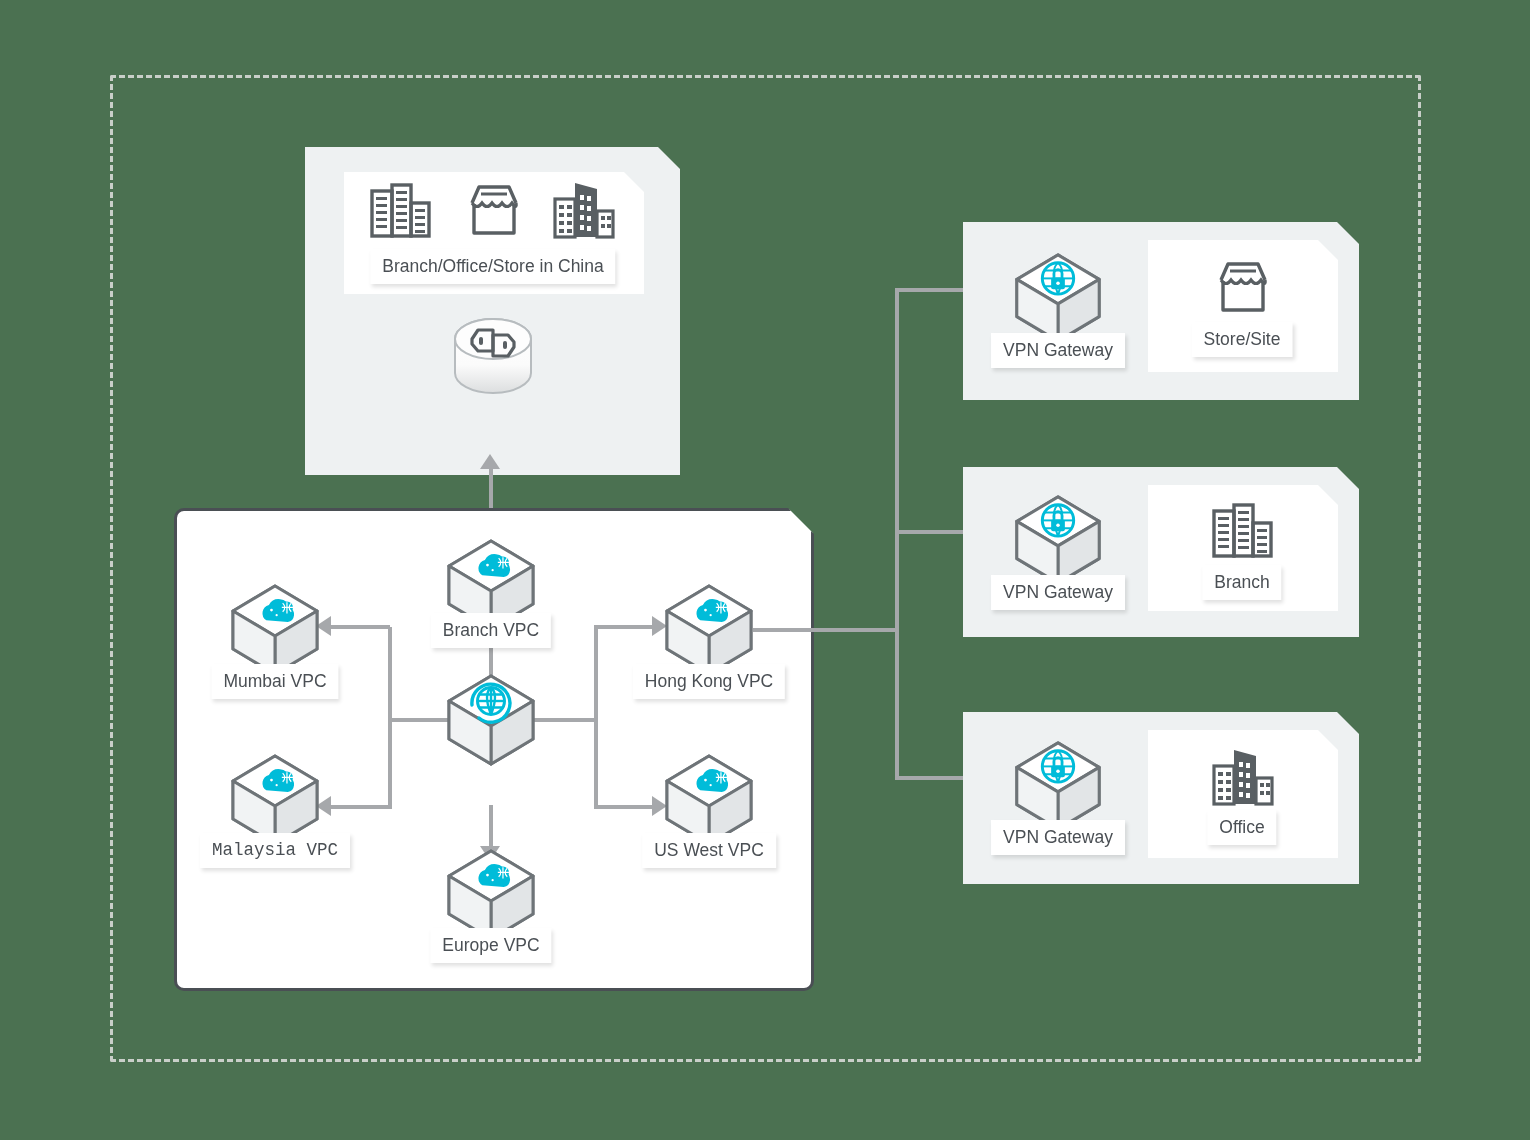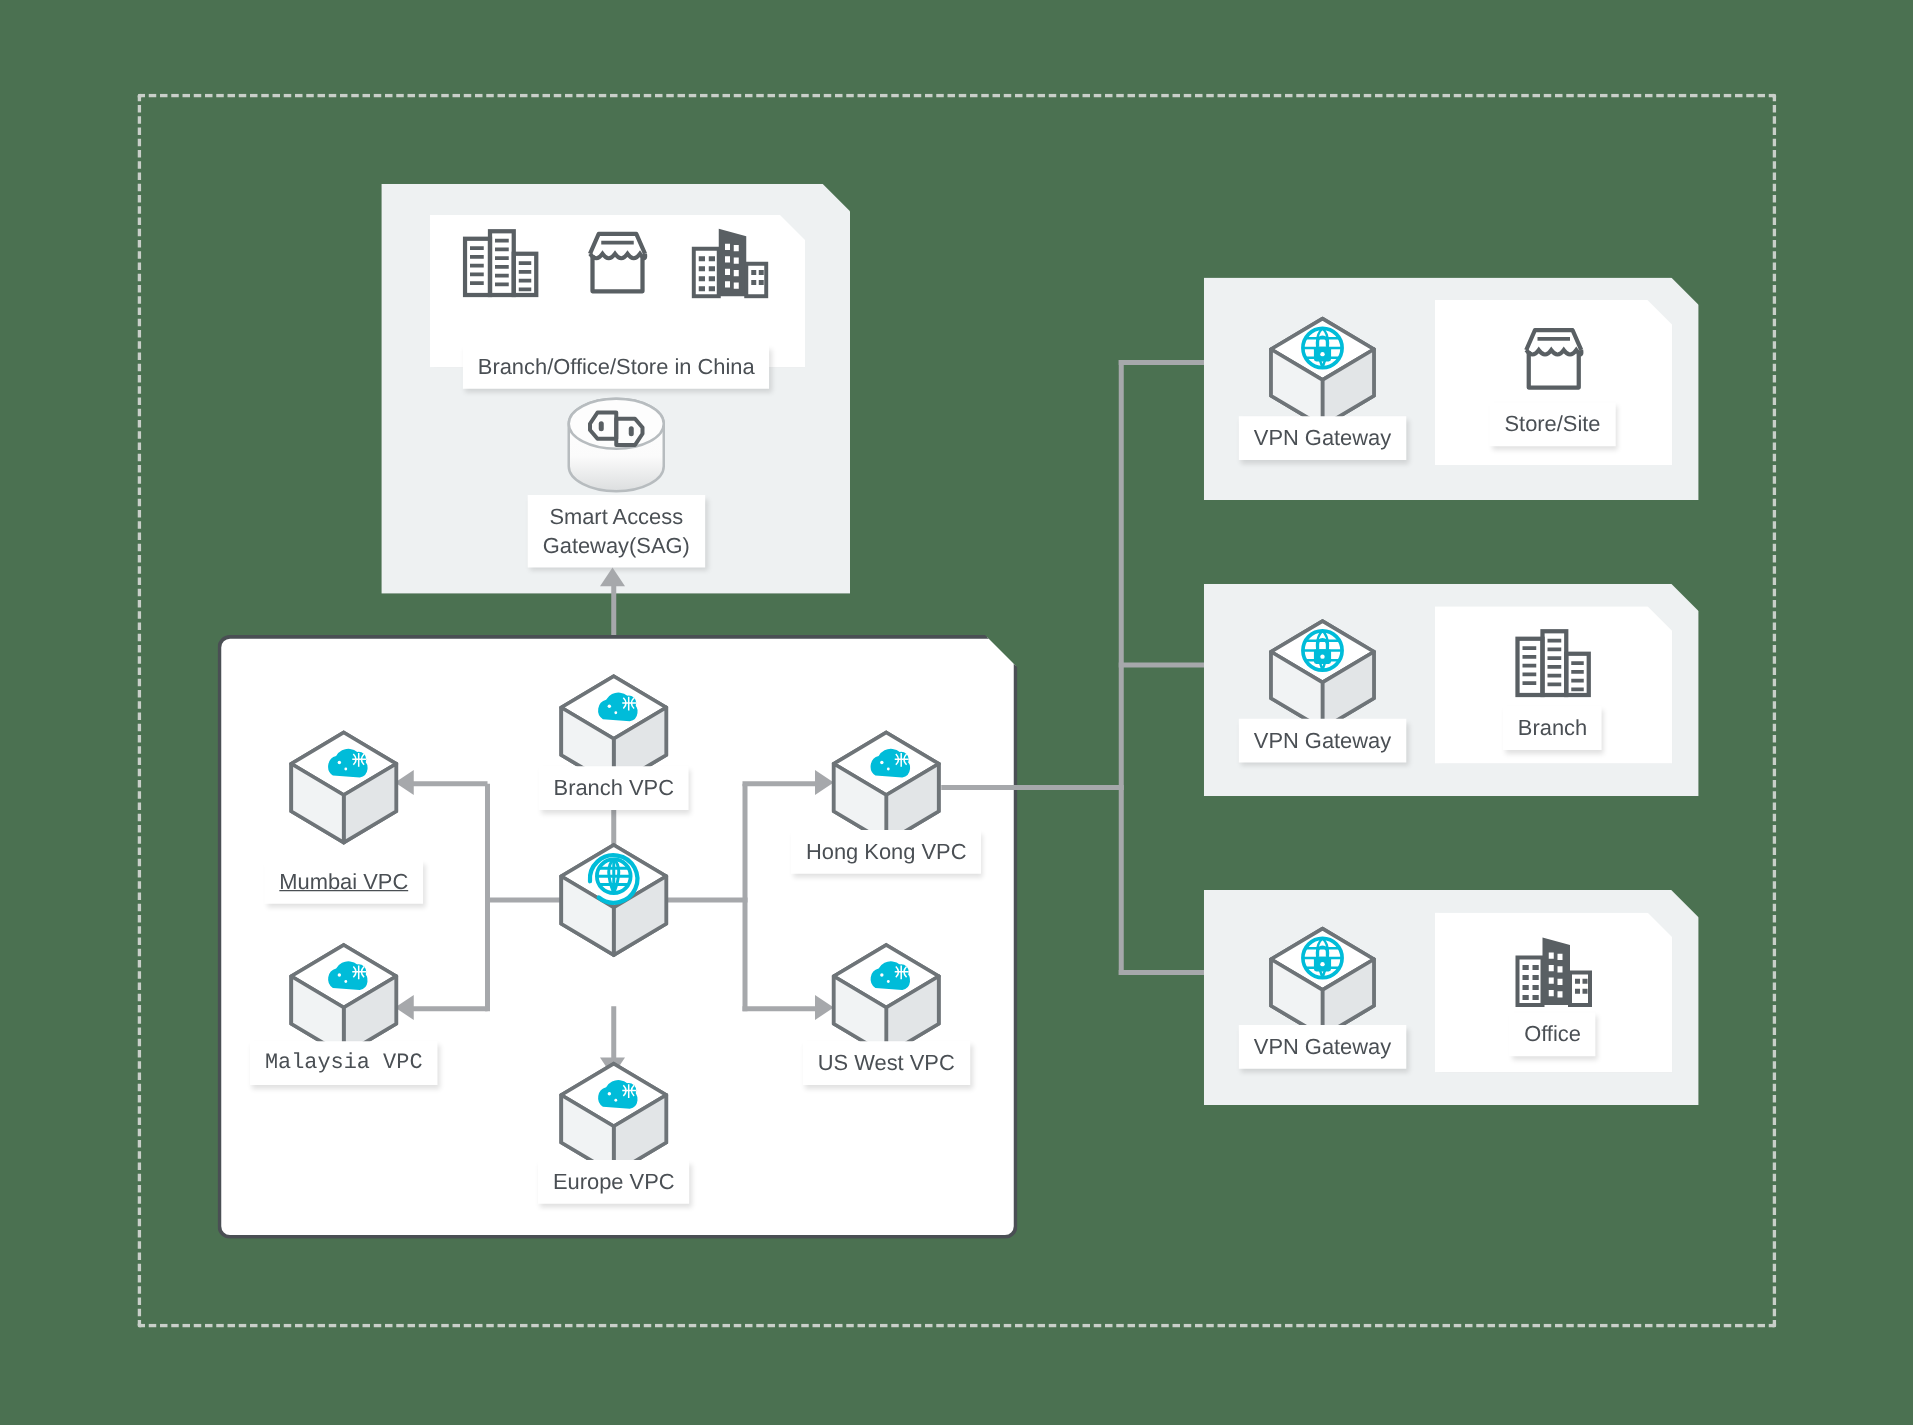--- a/index.html
+++ b/index.html
@@ -156,21 +156,21 @@
         <rect x="34" y="15" width="4" height="5"></rect>
       <rect x="27" y="24" width="4" height="5"></rect>
         <rect x="34" y="25" width="4" height="5"></rect>
       <rect x="27" y="34" width="4" height="5"></rect>
         <rect x="34" y="35" width="4" height="5"></rect>
       <rect x="27" y="44" width="4" height="5"></rect>
         <rect x="34" y="45" width="4" height="5"></rect>
     </g>
   </svg>
 
-  <div class="label-chip" style="left:493px; top:249px;margin-top:27px;">Branch/Office/Store in China</div>
+  <div class="label-chip" style="left:493px; top:249px;">Branch/Office/Store in China</div>
 
   <svg class="gicon" style="left:452px; top:317px;" width="82" height="82" viewBox="0 0 82 82">
     <defs>
       <linearGradient id="cylGrad" x1="0" y1="0" x2="0" y2="1">
         <stop offset="0%" stop-color="#ffffff"></stop>
         <stop offset="62%" stop-color="#fbfbfb"></stop>
         <stop offset="100%" stop-color="#dcdedf"></stop>
       </linearGradient>
     </defs>
     <path d="M3 22 a38 20 0 0 1 76 0 l0 34 a38 20 0 0 1 -76 0 Z" fill="url(#cylGrad)" stroke="#b7bcbf" stroke-width="2"></path>
@@ -178,22 +178,20 @@
     <g fill="none" stroke="#595f63" stroke-width="3.2" stroke-linejoin="round">
       <path d="M20 22 L26 13 L41 13 L41 34 L26 34 L20 27 Z"></path>
       <path d="M62 30 L56 39 L41 39 L41 18 L56 18 L62 25 Z"></path>
     </g>
     <g fill="#595f63">
       <rect x="27" y="20" width="4" height="8" rx="2"></rect>
       <rect x="51" y="24" width="4" height="8" rx="2"></rect>
     </g>
   </svg>
 
-  <div class="label-chip" style="left:493px; top:396px;">Smart Access
-Gateway(SAG)</div>
 
   <div class="line v" style="left:489px; top:468px; height:72px;"></div>
   <div class="arrow up" style="left:480px; top:454px;"></div>
 
   <div class="vpc-container"></div>
 
   <div class="line v" style="left:489px; top:645px; height:45px;"></div>
   <div class="arrow up" style="left:480px; top:632px;"></div>
 
   <div class="line v" style="left:489px; top:805px; height:45px;"></div>
@@ -240,21 +238,21 @@
     <g transform="translate(31,18) scale(0.86)">
       <path d="M12 26 a10 10 0 0 1 3-18 a13 13 0 0 1 24 3 a9 9 0 0 1 -2 17 Z" fill="#00bcd9"></path>
       <circle cx="36" cy="11" r="7" fill="#00bcd9"></circle>
       <g stroke="#ffffff" stroke-width="1.4" fill="none">
         <path d="M30 11 h13 M36 5 v13 M31 6 q5 5 0 10 M41 6 q-5 5 0 10"></path>
       </g>
       <circle cx="18" cy="14" r="1.6" fill="#ffffff"></circle>
       <circle cx="24" cy="20" r="1.3" fill="#ffffff"></circle>
     </g>
   </svg>
-  <div class="label-chip" style="left:275px; top:688px;text-decoration:underline;">Mumbai VPC</div>
+  <div class="label-chip" style="left:275px; top:664px;">Mumbai VPC</div>
 
   <svg class="cube" style="left:225px; top:750px;" viewBox="0 0 100 100">
     <polygon points="50,6 92,31 92,69 50,94 8,69 8,31" fill="#f7f8f8" stroke="#6e7478" stroke-width="3"></polygon>
     <polygon points="8,31 50,56 92,31 50,6" fill="#ffffff" stroke="#6e7478" stroke-width="3" stroke-linejoin="round"></polygon>
     <polygon points="50,56 92,31 92,69 50,94" fill="#e2e5e7" stroke="#6e7478" stroke-width="3" stroke-linejoin="round"></polygon>
     <polygon points="8,31 50,56 50,94 8,69" fill="#f1f3f4" stroke="#6e7478" stroke-width="3" stroke-linejoin="round"></polygon>
     <g transform="translate(31,18) scale(0.86)">
       <path d="M12 26 a10 10 0 0 1 3-18 a13 13 0 0 1 24 3 a9 9 0 0 1 -2 17 Z" fill="#00bcd9"></path>
       <circle cx="36" cy="11" r="7" fill="#00bcd9"></circle>
       <g stroke="#ffffff" stroke-width="1.4" fill="none">

